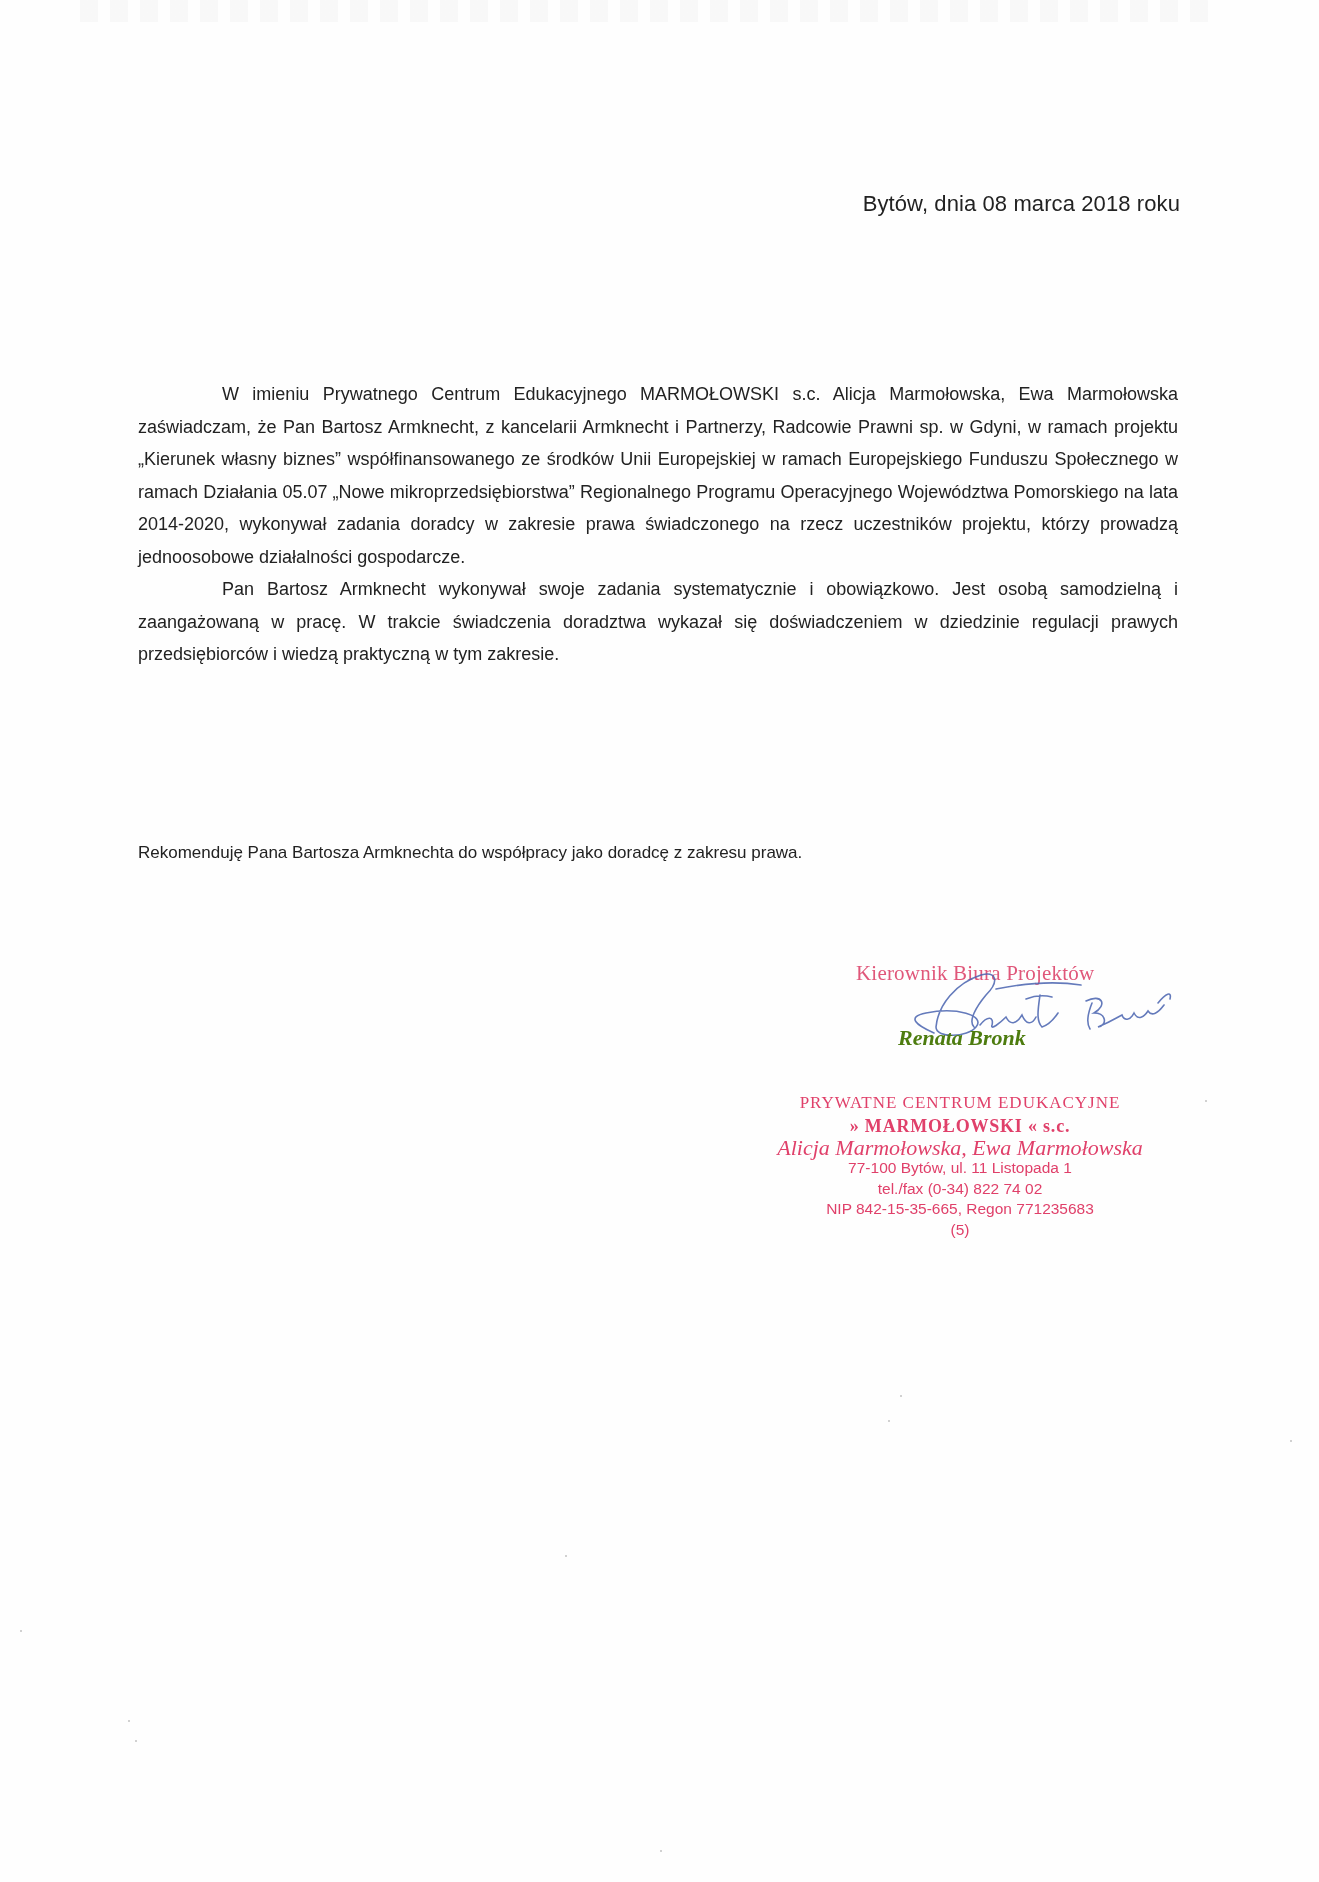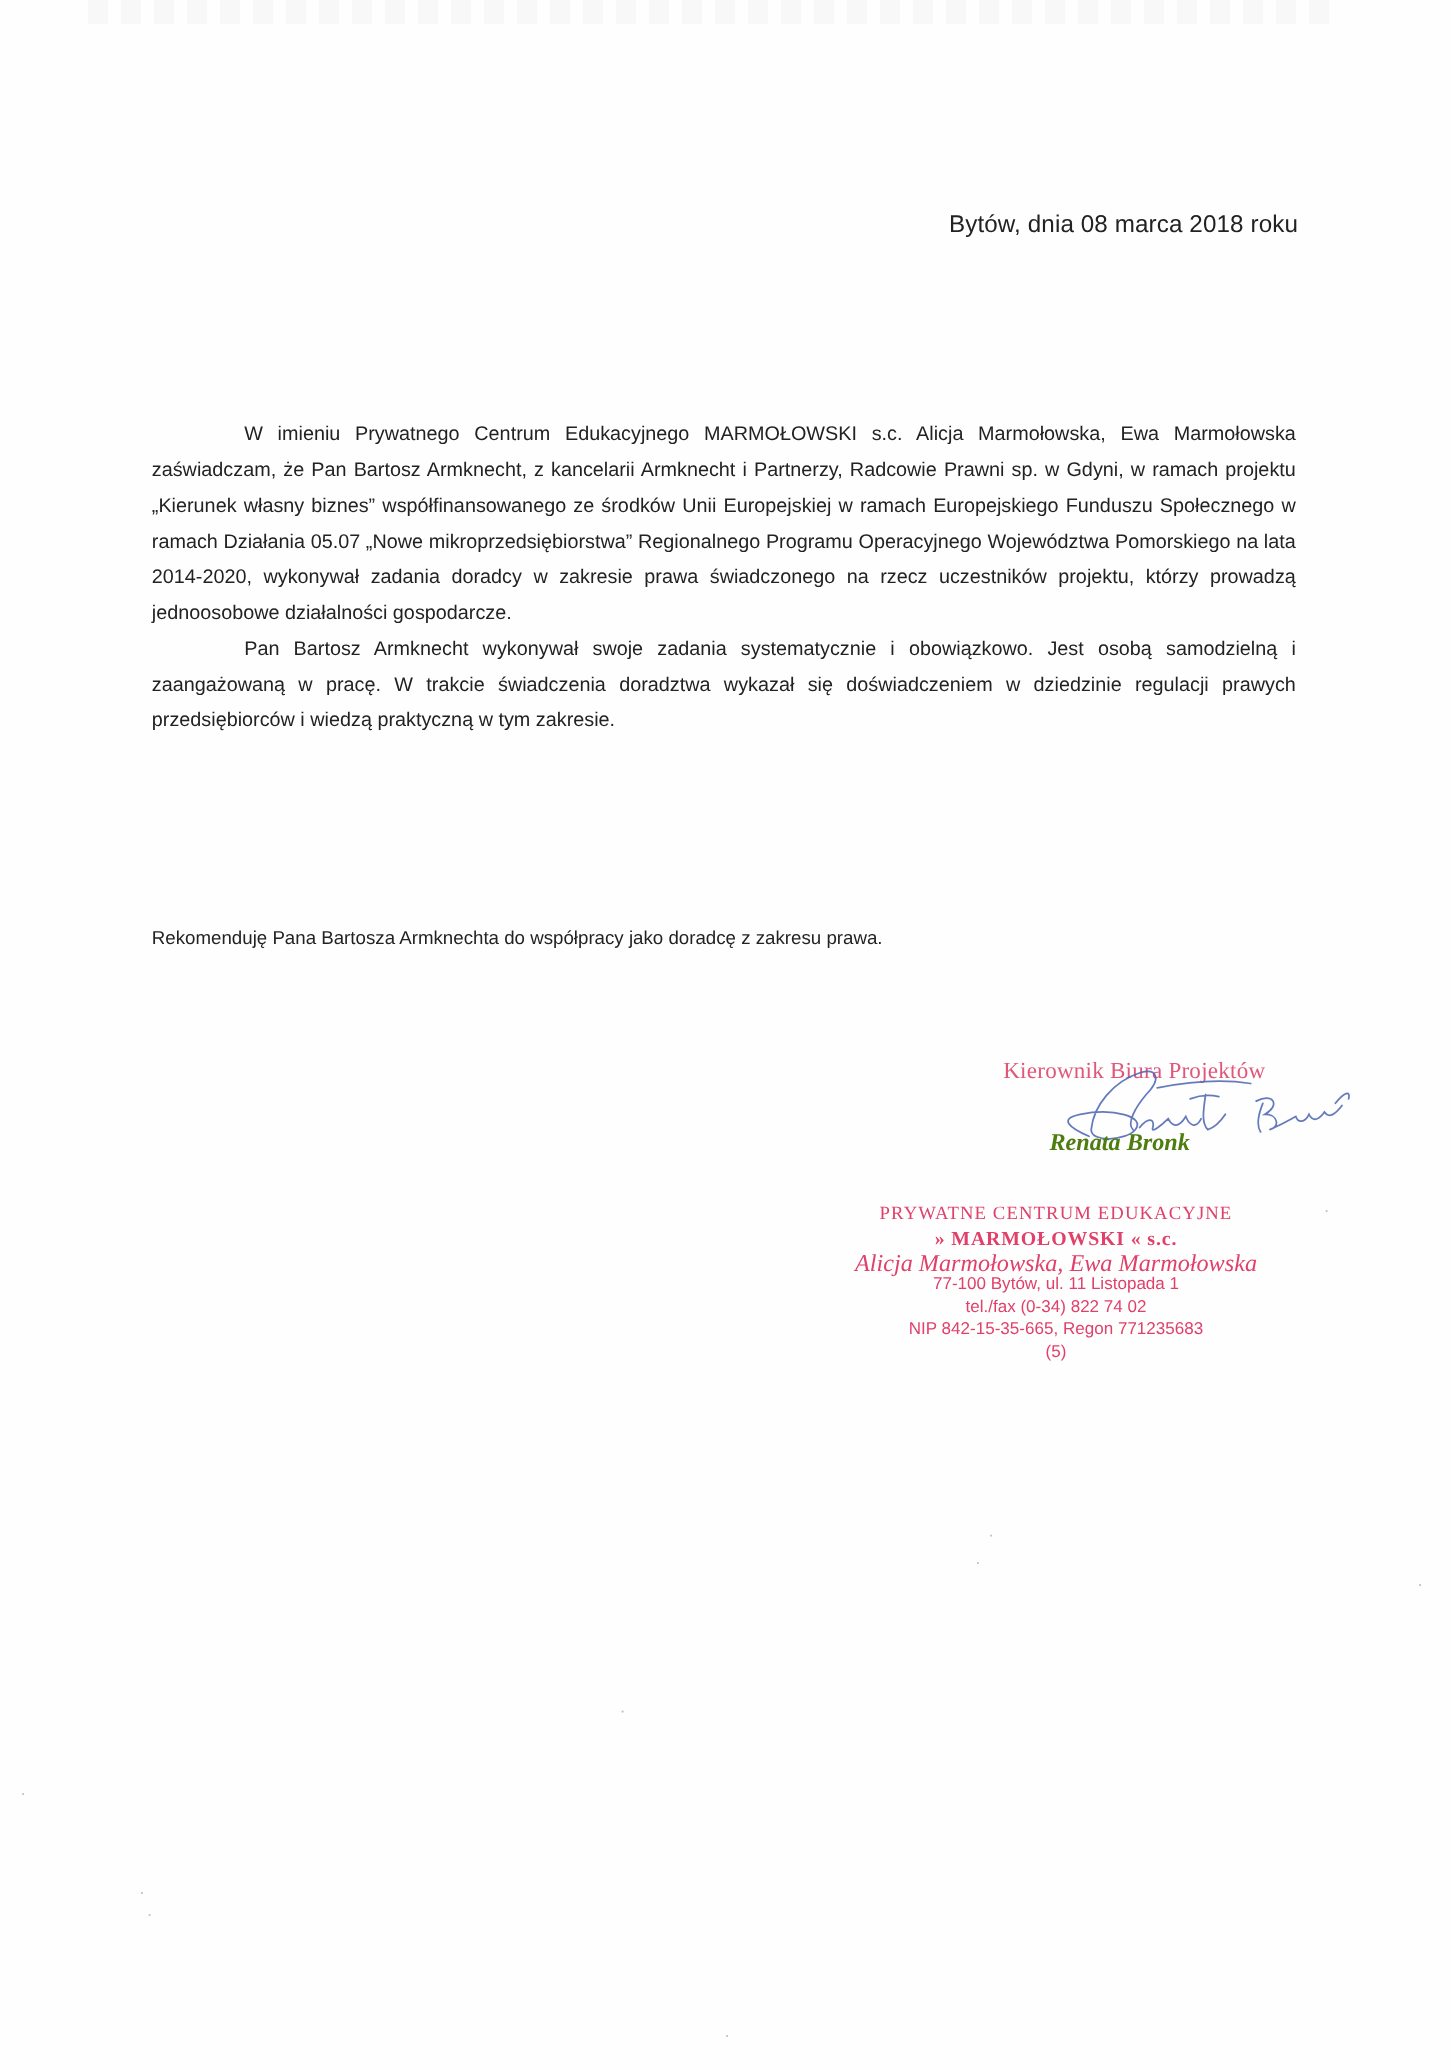--- a/index.html
+++ b/index.html
@@ -23,21 +23,21 @@
     .body {
       position: absolute; left: 138px; top: 378px; width: 1040px;
       font-size: 18px; line-height: 32.5px; color: #222; text-align: justify;
       font-family: "Liberation Sans Narrow", "Liberation Sans", sans-serif;
     }
     .body p { margin: 0; text-indent: 84px; }
     .recommend {
       position: absolute; left: 138px; top: 843px; width: 1000px;
       font-size: 17px; color: #222;
     }
-    .sig-block { position: absolute; left: 892px; top: 955px; width: 340px; height: 115px; }
+    .sig-block { position: absolute; left: 836px; top: 955px; width: 340px; height: 115px; }
     .sig-role {
       position: absolute; left: 20px; top: 6px; font-family: "Liberation Serif", serif;
       font-size: 21px; color: #e0577a; letter-spacing: 0.2px;
     }
     .sig-name {
       position: absolute; left: 62px; top: 70px; font-family: "Liberation Serif", serif;
       font-size: 22px; font-style: italic; font-weight: bold; color: #4d7c0f;
     }
     .signature { position: absolute; left: 40px; top: 0; width: 300px; height: 110px; }
     .stamp {

